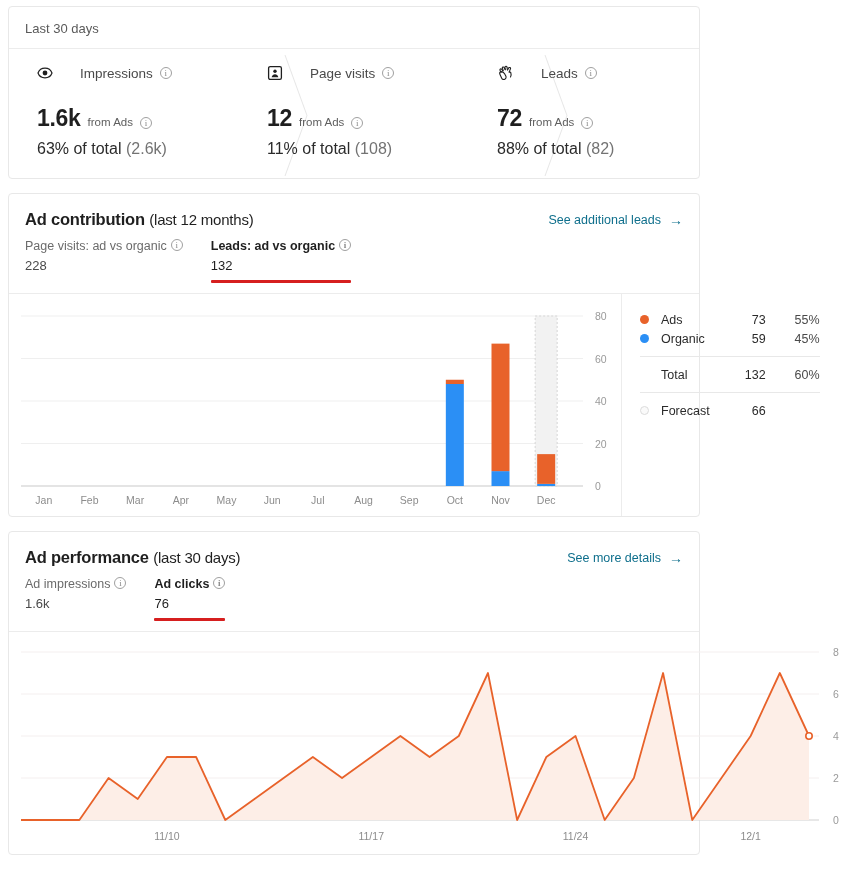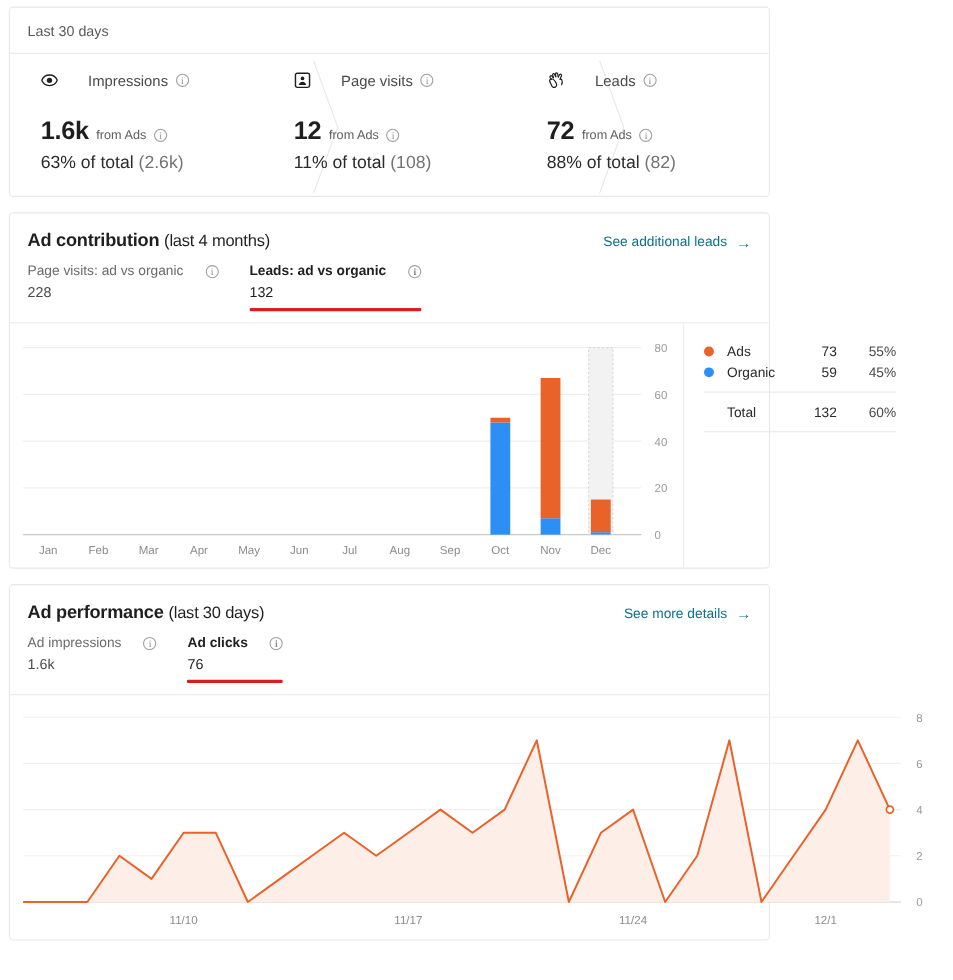--- a/index.html
+++ b/index.html
@@ -61,21 +61,21 @@
   .sec-title .sub { font-weight: 400; font-size: 15px; color: #1f1f1f; }
   .sec-link {
     margin-left: auto; display: flex; align-items: center; gap: 8px;
     color: #0f6f8c; font-size: 12.5px; text-decoration: none; cursor: pointer;
     padding-top: 3px;
   }
   .sec-link .arrow { font-size: 14px; line-height: 1; }
 
   .tabs { display: flex; gap: 0; padding: 10px 16px 0 16px; }
   .tab { padding: 0 0 10px 0; margin-right: 28px; cursor: pointer; }
-  .tab .t-label { display: flex; align-items: flex-end; gap: 20px; font-size: 12.5px; color: #6b6b6b; }
+  .tab .t-label { display: flex; align-items: flex-start; gap: 4px; font-size: 12.5px; color: #6b6b6b; }
   .tab .t-val { font-size: 13px; color: #4a4a4a; margin-top: 5px; }
   .tab.active .t-label { color: #1f1f1f; font-weight: 700; }
   .tab.active .t-val { color: #1f1f1f; }
   .tab .t-underline { height: 3px; background: transparent; margin-top: 7px; border-radius: 1px; }
   .tab.active .t-underline { background: #d61f1f; }
   .tabs-rule { border-bottom: 1px solid #ececec; }
 
   
   .contrib-body { display: flex; }
   .bar-area { flex: 0 0 612px; position: relative; height: 222px; padding: 14px 0 0 0; }
@@ -179,21 +179,21 @@
           <span class="info-i">i</span>
         </div>
         <div class="kpi-sub"><span>88% of total </span><span class="muted">(82)</span></div>
       </div>
 
     </div>
   </div>
 
   <div class="card">
     <div class="sec-head">
-      <div class="sec-title"><span>Ad contribution</span> <span class="sub">(last 4 months)</span></div>
+      <div class="sec-title"><span>Ad contribution</span> <span class="sub">(last 12 months)</span></div>
       <a class="sec-link">
         <span>See additional leads</span>
         <span class="arrow">→</span>
       </a>
     </div>
 
     <div class="tabs tabs-rule">
       <div class="tab">
         <div class="t-label">
             <span>Page visits: ad vs organic</span>
@@ -260,20 +260,26 @@
           <span class="lg-pct">45%</span>
         </div>
         <div class="lg-div"></div>
         <div class="lg-row">
           <span class="lg-dot" style="background:transparent"></span>
           <span class="lg-name">Total</span>
           <span class="lg-num">132</span>
           <span class="lg-pct">60%</span>
         </div>
         <div class="lg-div"></div>
+        <div class="lg-row">
+          <span class="lg-dot hollow"></span>
+          <span class="lg-name">Forecast</span>
+          <span class="lg-num">66</span>
+          <span class="lg-pct"></span>
+        </div>
       </div>
     </div>
   </div>
 
   <div class="card">
     <div class="sec-head">
       <div class="sec-title"><span>Ad performance</span> <span class="sub">(last 30 days)</span></div>
       <a class="sec-link">
         <span>See more details</span>
         <span class="arrow">→</span>

